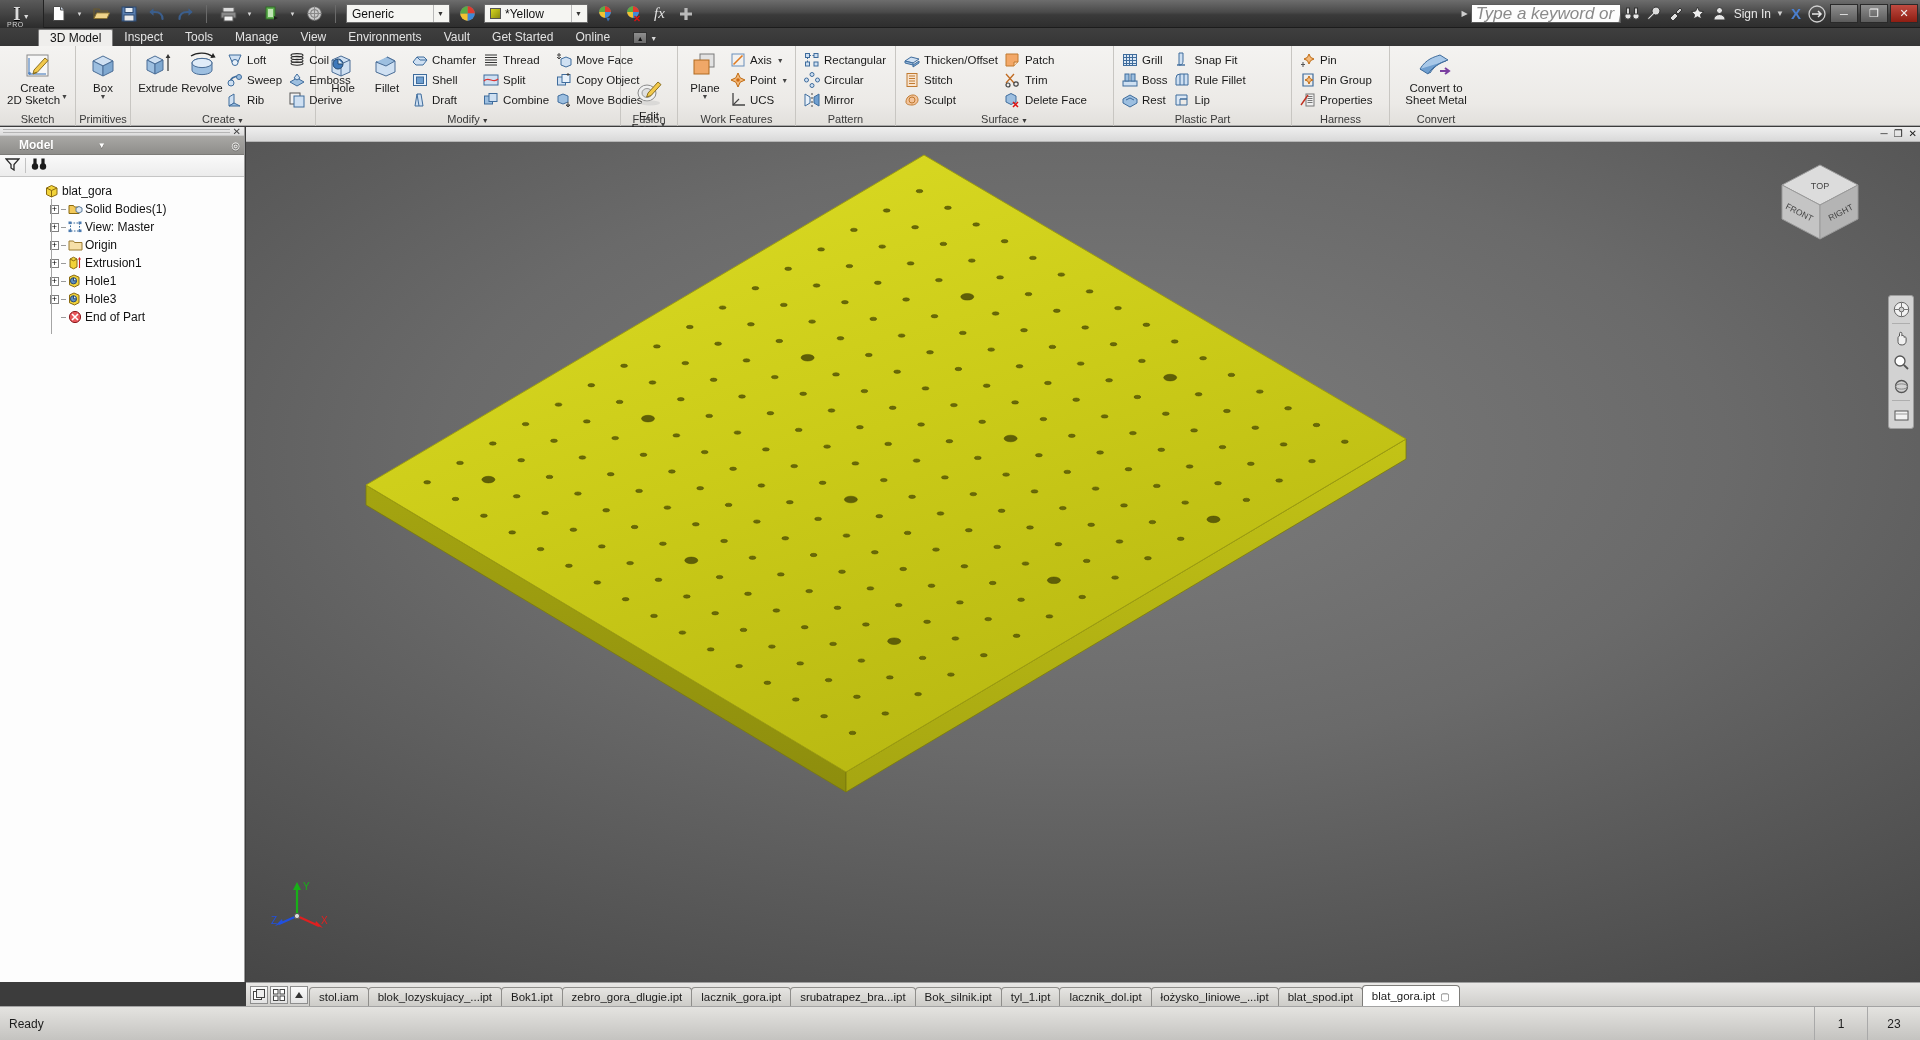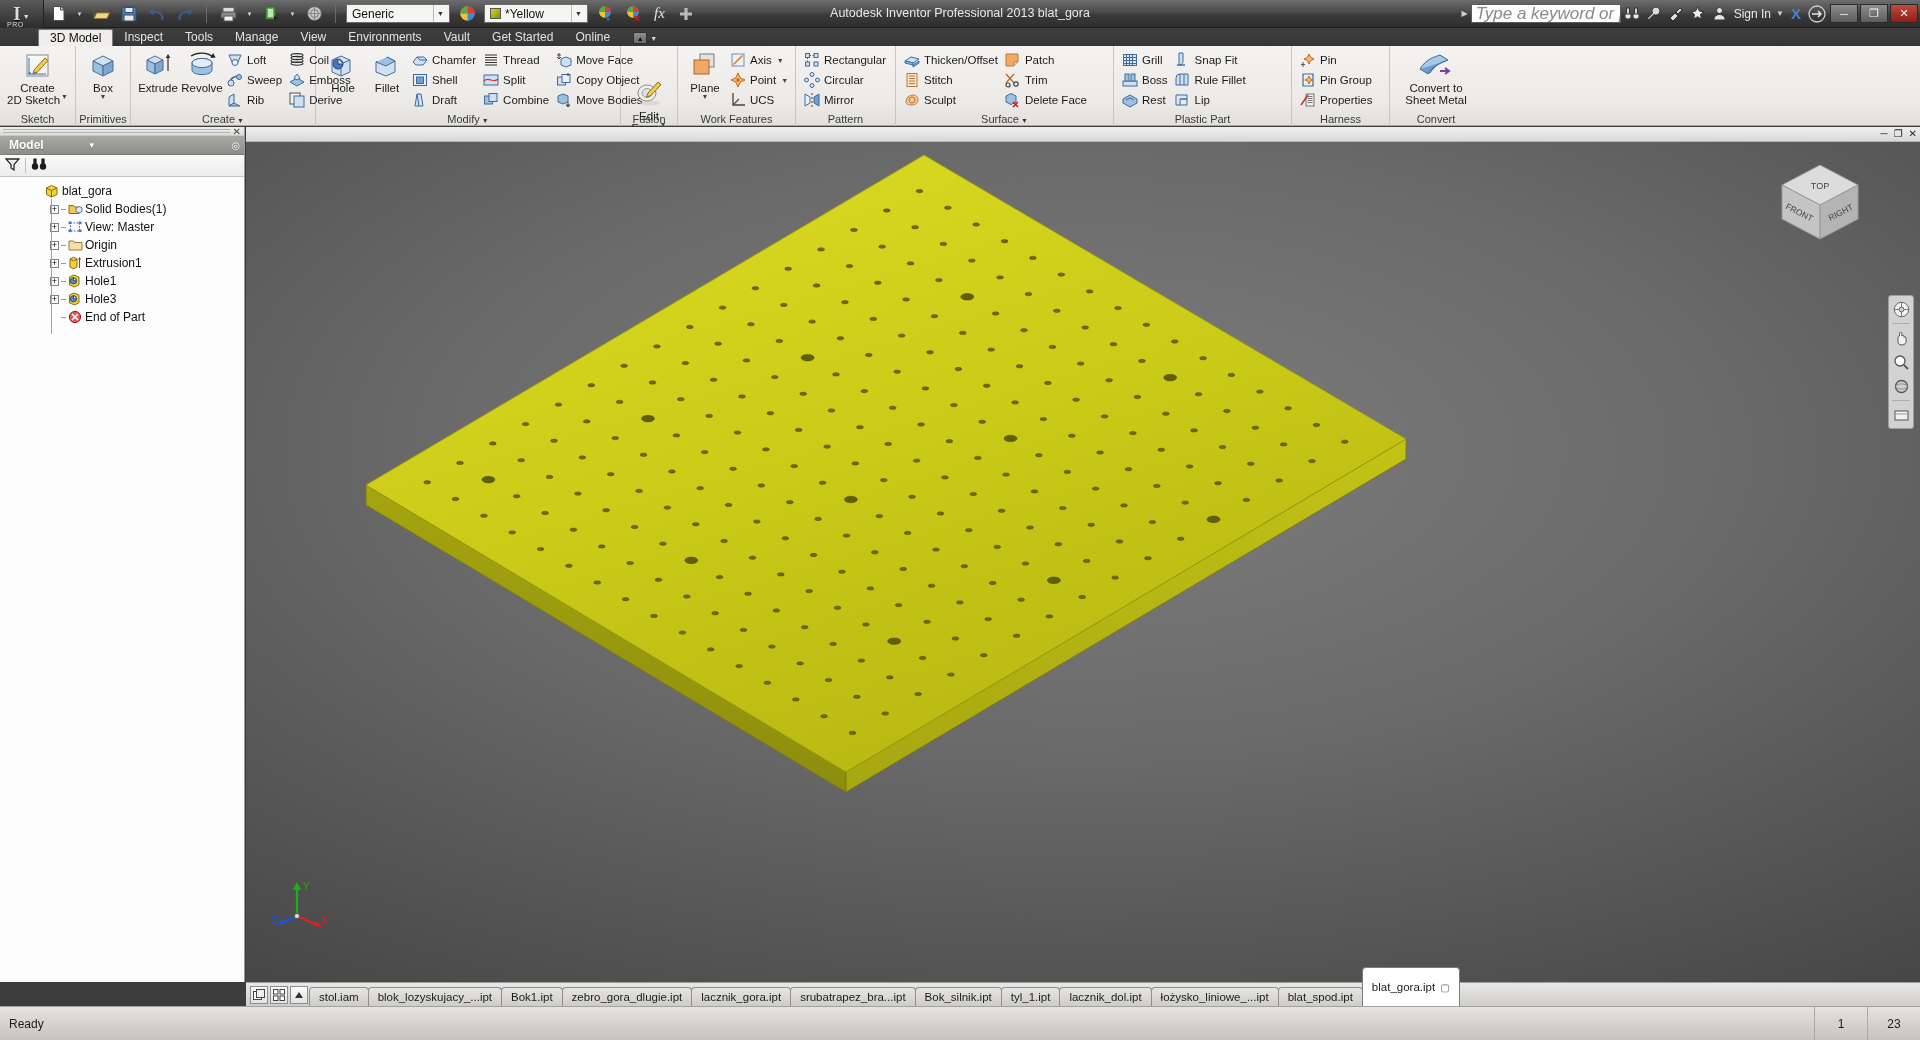--- a/index.html
+++ b/index.html
@@ -150,21 +150,21 @@
     border-bottom:1px solid #c9c9c9; position:relative;
   }
   .grip::before, .grip::after {
     content:""; position:absolute; left:3px; right:14px; height:1px; background:#b5b5b5;
   }
   .grip::before { top:2px; } .grip::after { top:5px; }
   .grip .xc { position:absolute; right:3px; top:-1px; font-size:10px; color:#444; }
 
   .bhdr {
     height:19px; background:linear-gradient(180deg,#a9a8a5,#8e8d8a);
-    display:flex; align-items:center; padding-left:9px;
+    display:flex; align-items:center; padding-left:19px;
     color:#fff; font-size:12px; font-weight:bold;
     text-shadow:0 1px 0 #6b6a67;
     border-bottom:1px solid #7c7b78;
     gap:40px;
   }
   .bhdr .dd { font-size:8px; margin-left:4px; font-weight:normal; }
   .bhdr .xc { margin-left:auto; margin-right:4px; font-size:10px; font-weight:normal;}
 
   .btools {
     height:22px; background:linear-gradient(180deg,#fafafa,#ececec);
@@ -228,21 +228,21 @@
   }
   .doctab {
     height:19px; margin:0 -1px 0 0; padding:0 9px;
     background:linear-gradient(180deg,#e6e5e2,#cdccc8);
     border:1px solid #8f8e8b; border-bottom:none;
     border-radius:4px 4px 0 0;
     font-size:11.5px; color:#1b1b1b; line-height:17px; white-space:nowrap;
     display:flex; align-items:center; gap:5px;
   }
   .doctab.active {
-    background:#ffffff; border-color:#7d7c79; height:39px; line-height:19px;
+    background:#ffffff; border-color:#7d7c79; height:21px; line-height:19px;
     font-weight:normal; z-index:5;
   }
   .doctab .xc { font-size:10px; color:#666; }
 
   
   #status {
     position:absolute; left:0; top:1006px; width:1920px; height:34px;
     background:linear-gradient(180deg,#e4e3e0,#c4c3c0);
     border-top:1px solid #a3a3a3;
     display:flex; align-items:center;
@@ -365,21 +365,20 @@
         </svg>
     </div>
     <span class="fx">fx</span>
     <div class="qicon">
       <svg width="16" height="16" viewBox="0 0 16 16">
           <path d="M8 2v12M2 8h12" stroke="#b9b9b9" stroke-width="3.2"></path>
         </svg>
     </div>
   </div>
 
-  <div id="apptitle">Autodesk Inventor Professional 2013   blat_gora</div>
 
   <div class="tb-right">
     <span class="searchcaret">▶</span>
     <div id="searchbox">Type a keyword or phrase</div>
     <div class="qicon">
       <svg width="16" height="15" viewBox="0 0 16 15">
           <circle cx="4" cy="10" r="3.2" fill="#e8e8e8" stroke="#333"></circle>
           <circle cx="12" cy="10" r="3.2" fill="#e8e8e8" stroke="#333"></circle>
           <rect x="2.5" y="2" width="3" height="6" fill="#d8d8d8" stroke="#333"></rect>
           <rect x="10.5" y="2" width="3" height="6" fill="#d8d8d8" stroke="#333"></rect>

